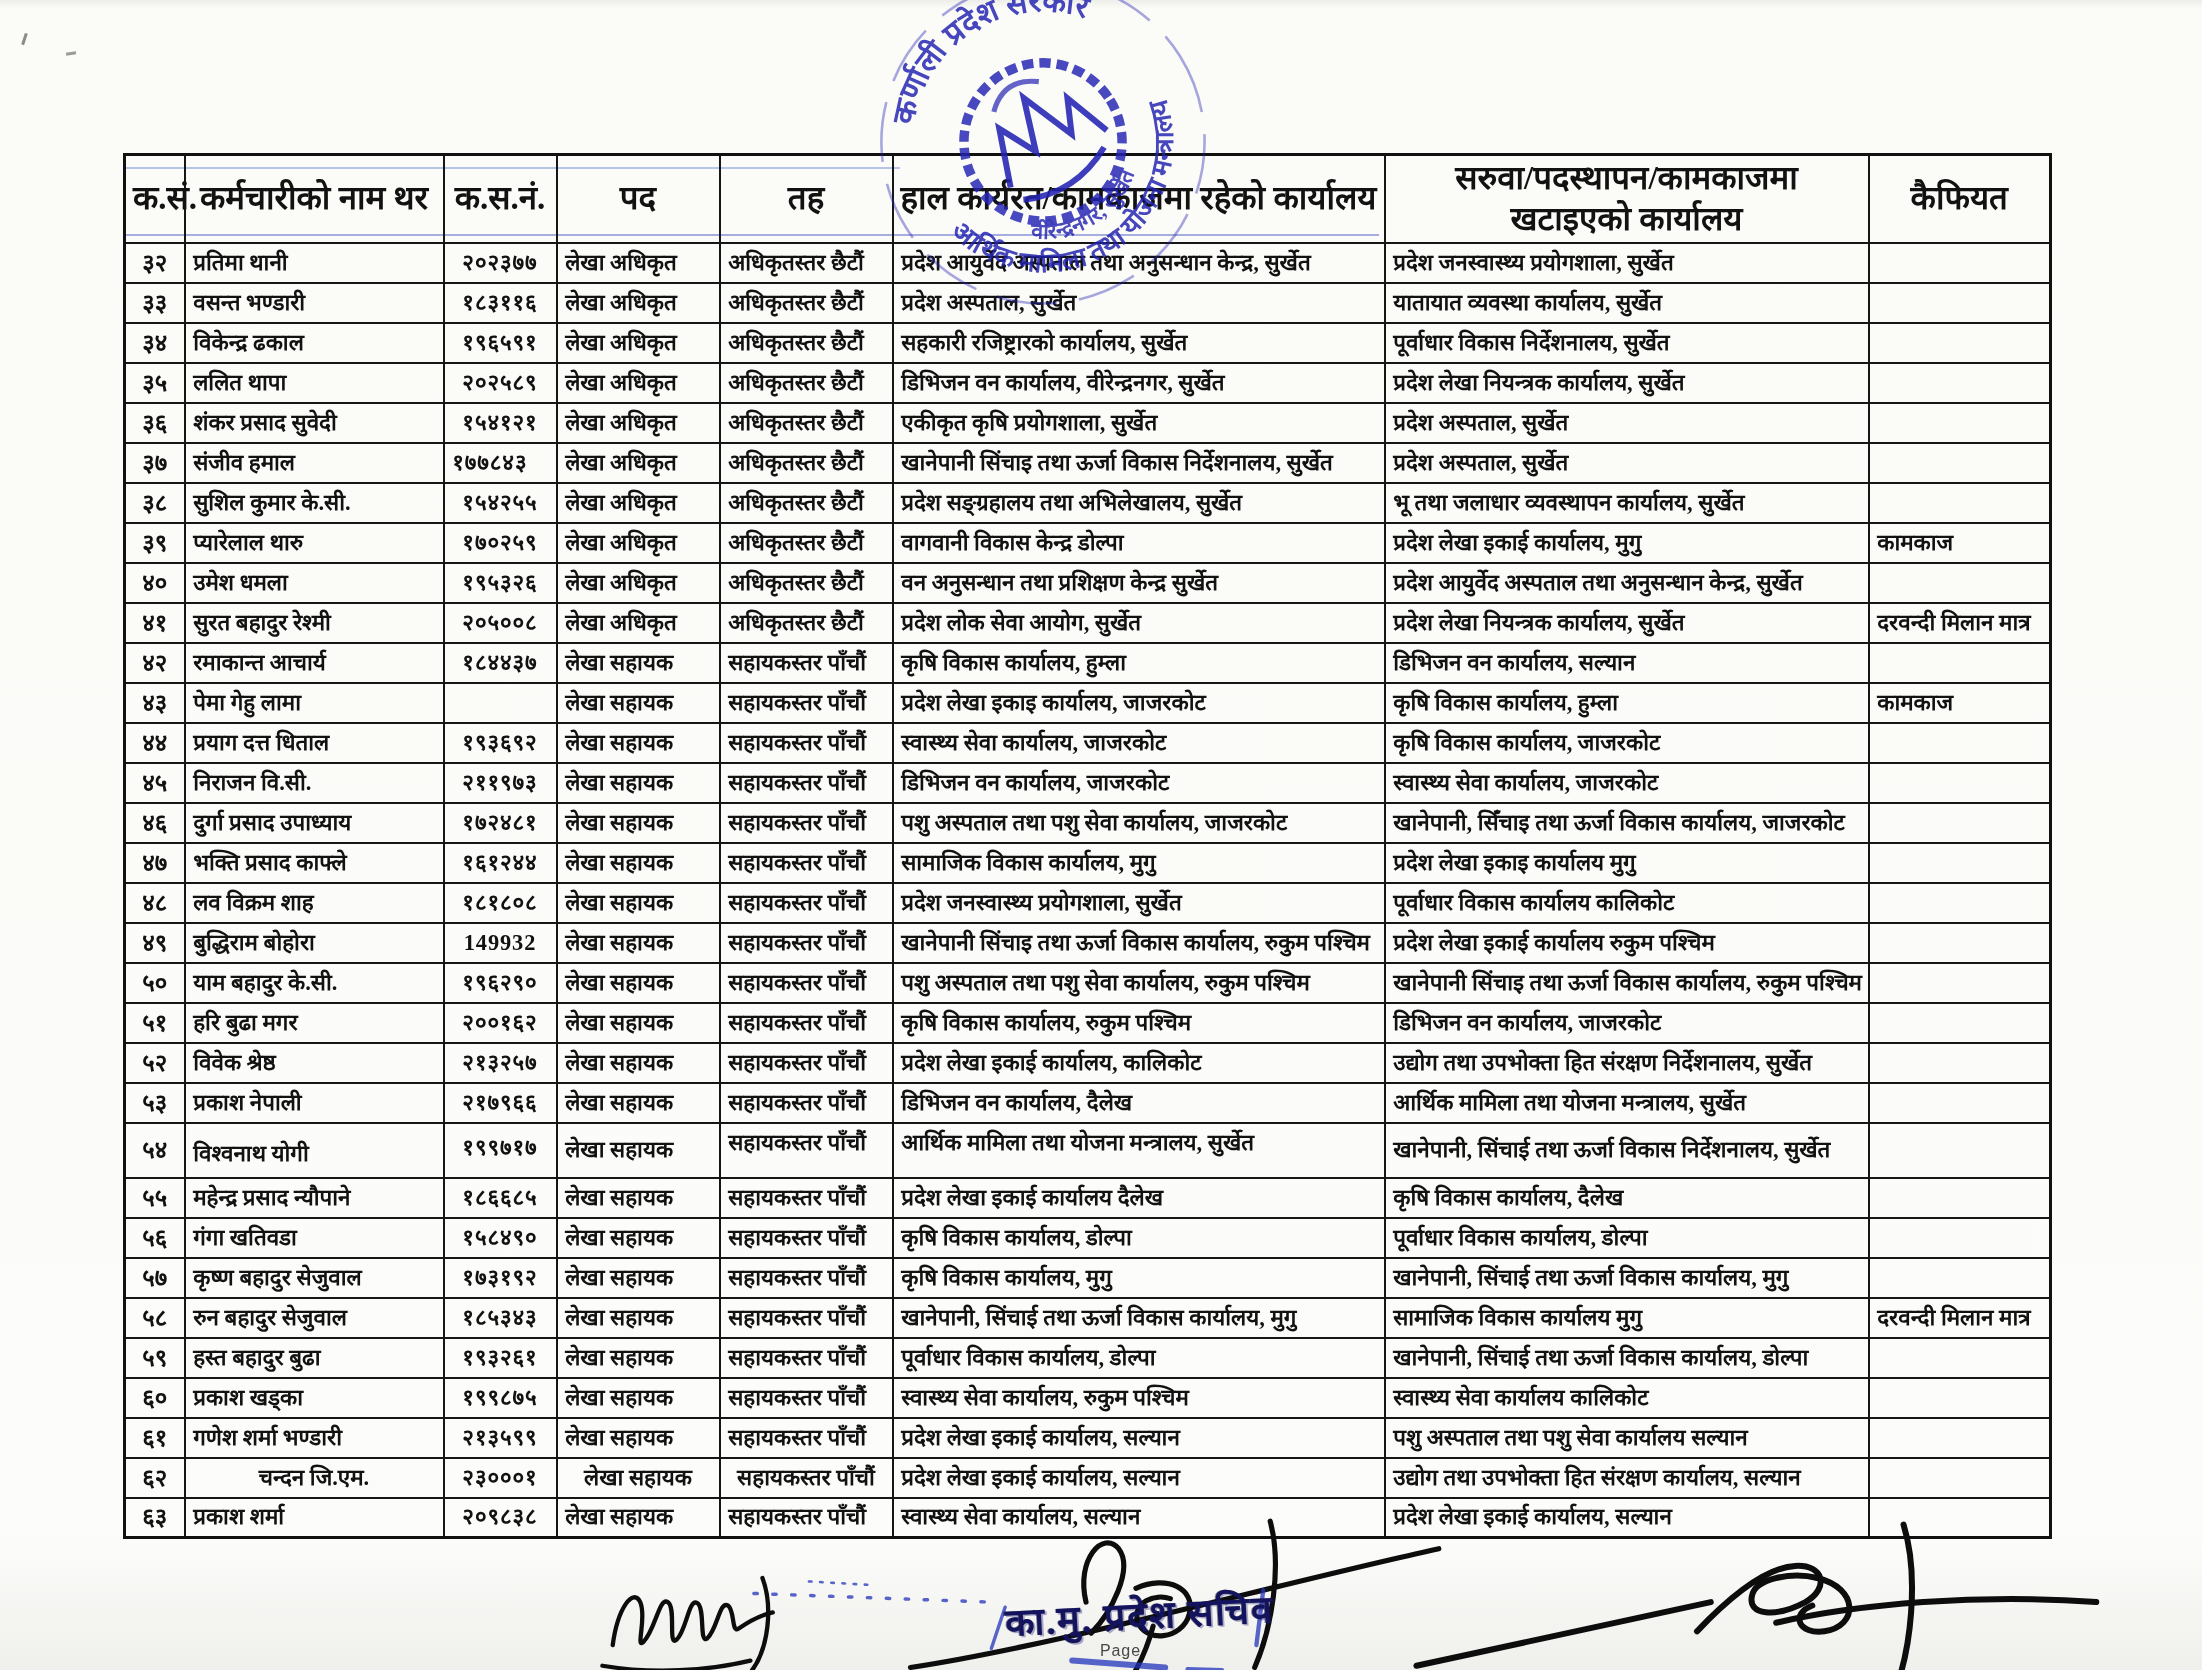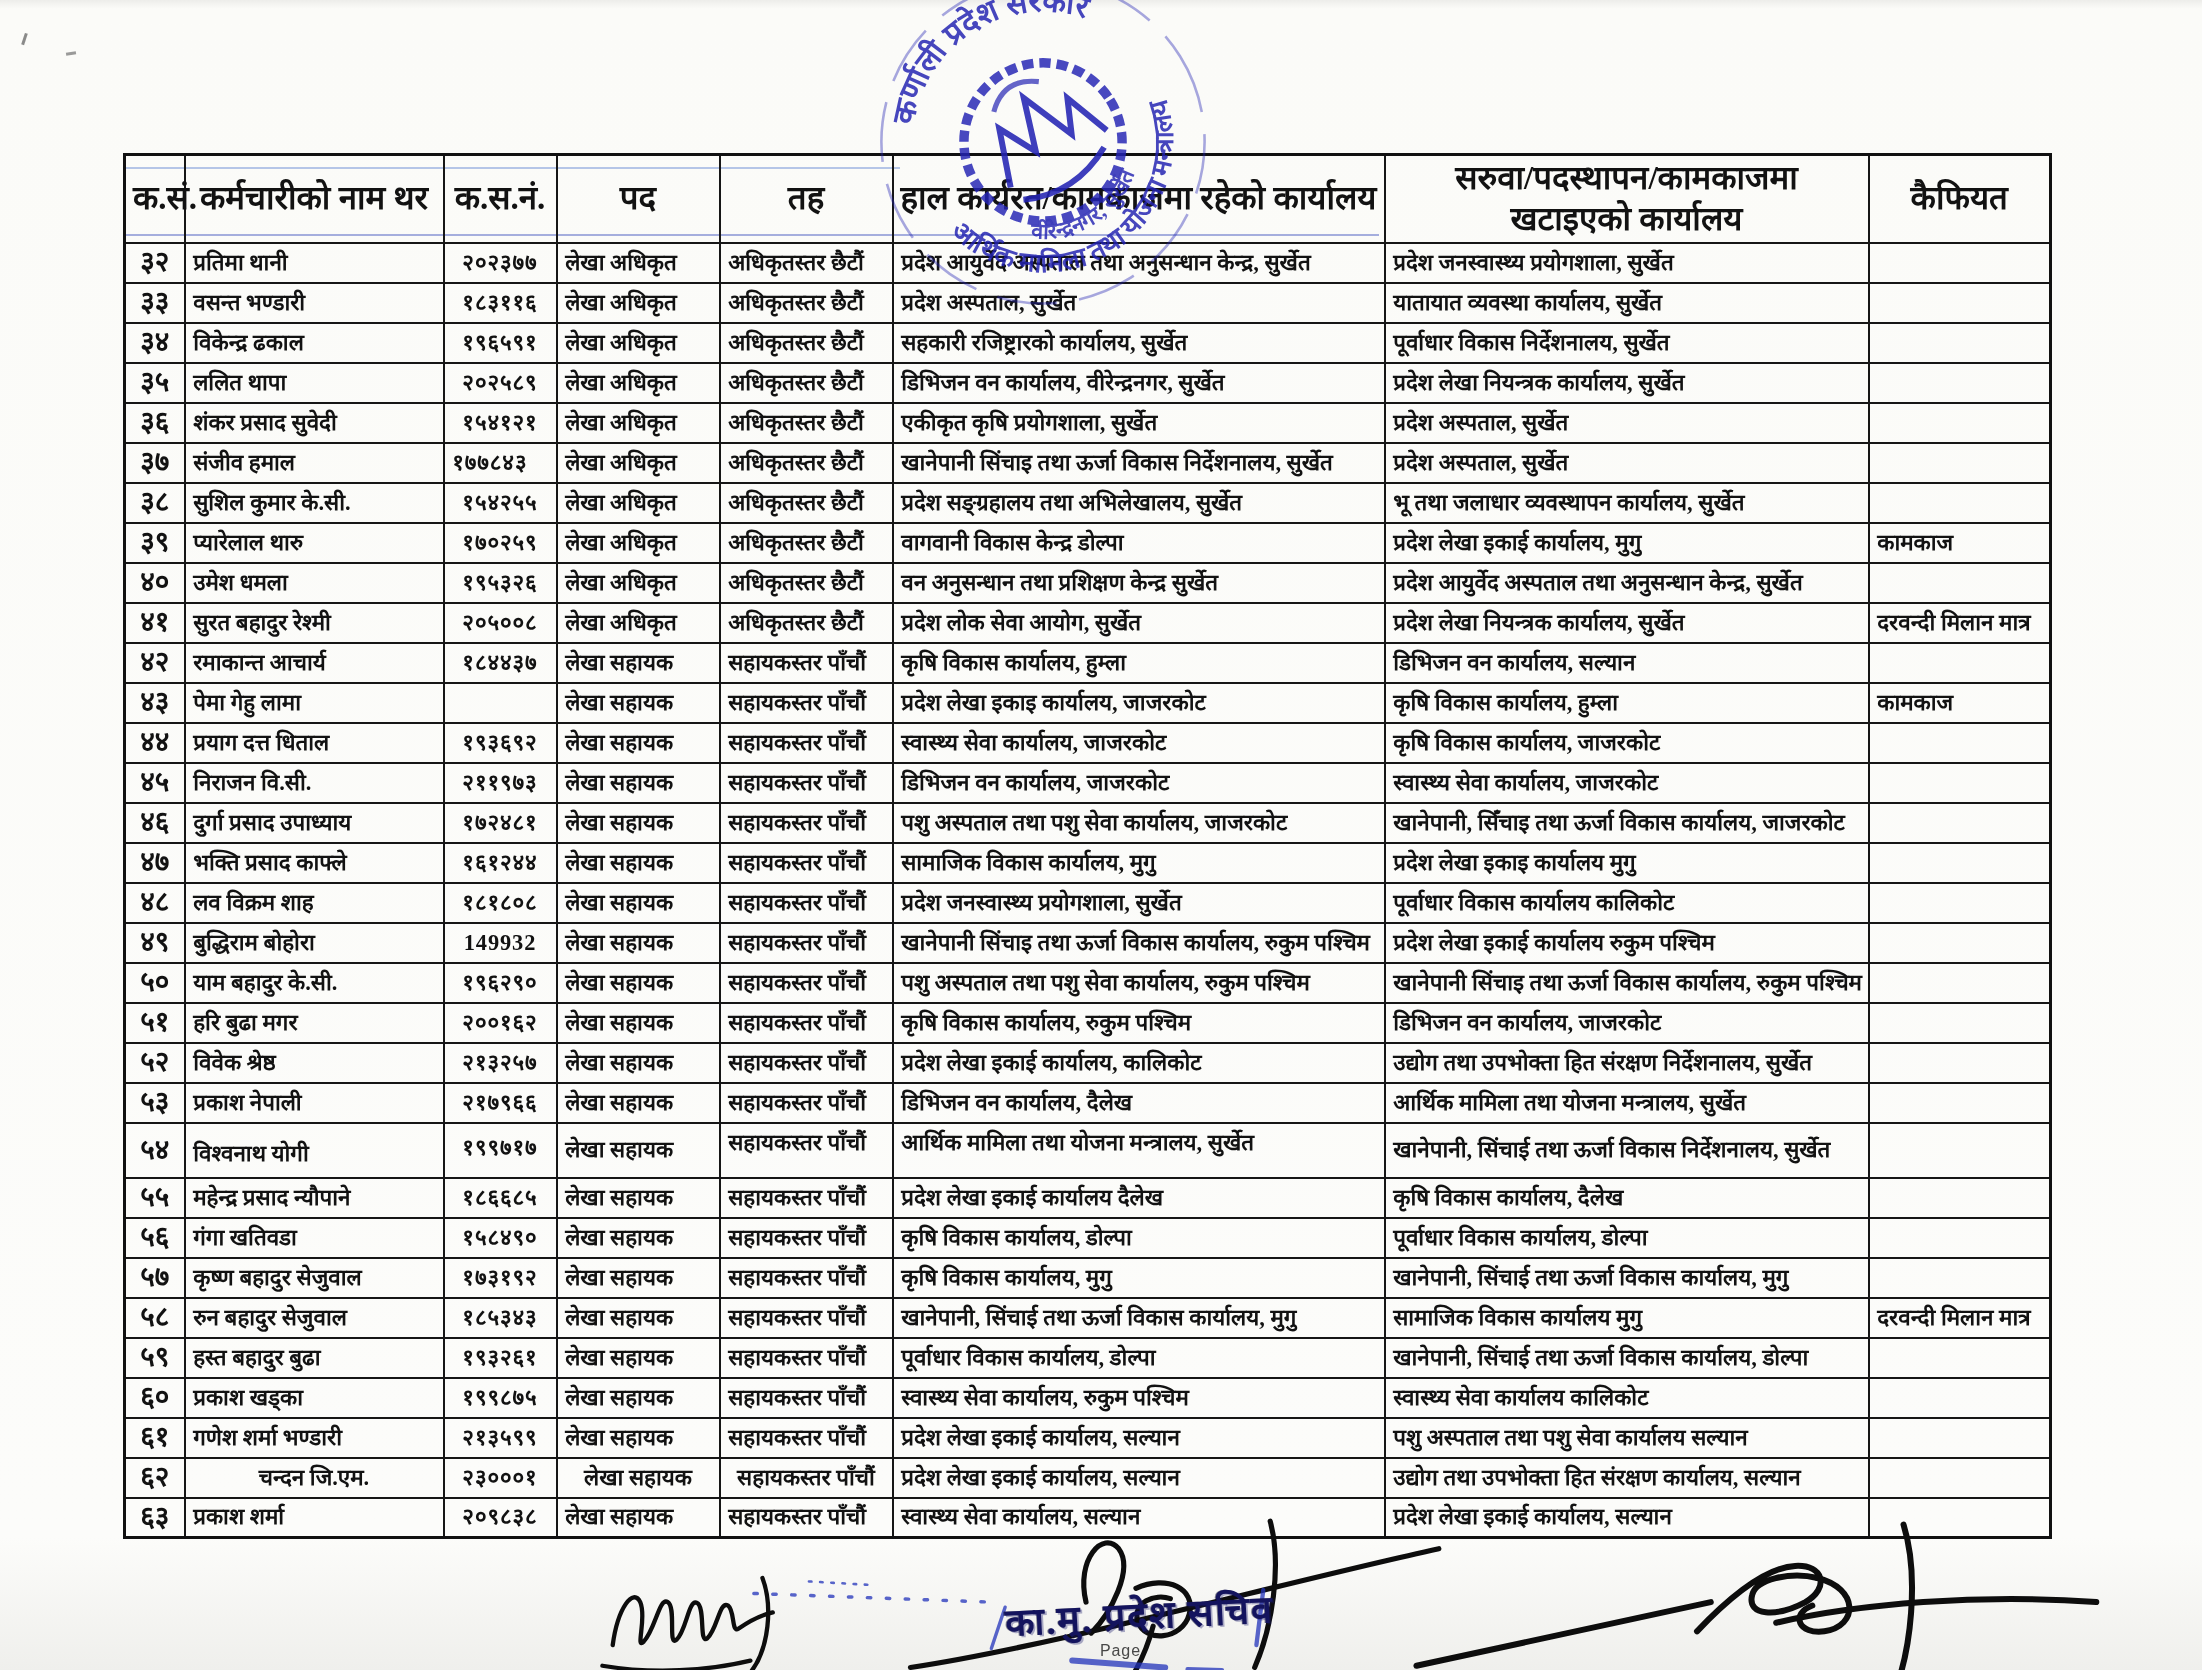--- a/index.html
+++ b/index.html
@@ -17,21 +17,21 @@
 
   
   table.roster{position:absolute;left:123px;top:153px;width:1925px;border-collapse:collapse;
                table-layout:fixed;border:3.4px solid #111;}
   .roster th,.roster td{border:2.6px solid #161616;font-weight:700;color:#121212;}
   .roster thead th{height:79px;font-size:33px;text-align:center;vertical-align:middle;
                    padding:1.7px 6.9px;line-height:1.25;background:transparent;}
   .roster tbody tr{height:40px;}
   .roster tbody td{font-size:22.4px;padding:0.9px 7.7px;vertical-align:middle;line-height:1.1;
                    white-space:nowrap;overflow:hidden;text-align:left;}
-  .roster tbody td:nth-child(1){text-align:center;font-size:28px;}
+  .roster tbody td:nth-child(1){text-align:center;font-size:24px;}
   .roster tbody td:nth-child(3){text-align:center;letter-spacing:0.9px;}
   .roster tbody tr.tall{height:55px;}
   .roster tbody tr.tall td:nth-child(2){vertical-align:bottom;padding-bottom:10.3px;}
   .roster tbody tr.tall td:nth-child(3){vertical-align:bottom;padding-bottom:16px;}
   .roster tbody tr.tall td:nth-child(5),
   .roster tbody tr.tall td:nth-child(6){vertical-align:top;padding-top:6.9px;}
   .roster tbody tr.tall td:nth-child(7){vertical-align:middle;}
   .roster tbody tr.center td:nth-child(-n+5){text-align:center;}
   .roster tbody tr.code-right td:nth-child(3){text-align:left;padding-right:2.6px;}
 

